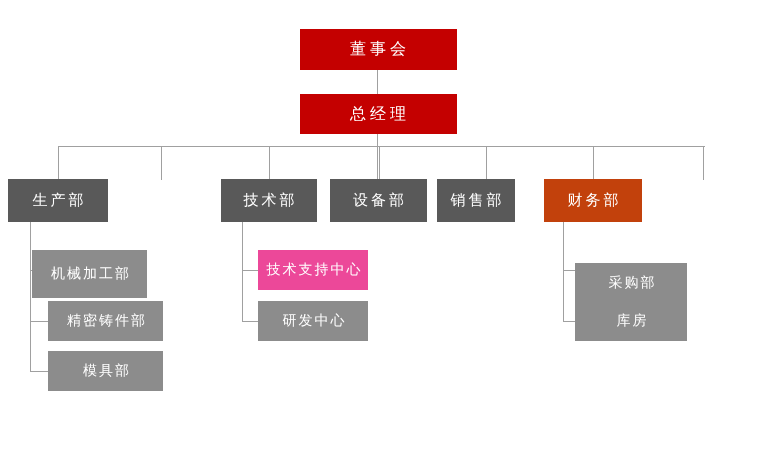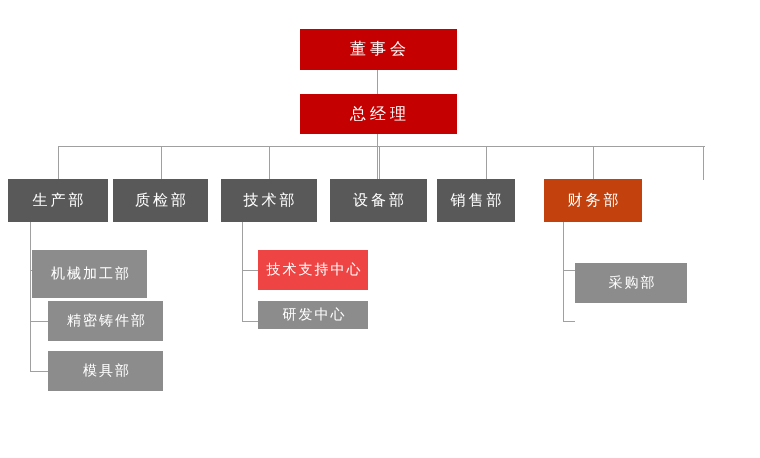--- a/index.html
+++ b/index.html
@@ -59,32 +59,32 @@
     <div class="line" style="left: 58px; top: 146px; width: 1px; height: 34px; background: rgb(160, 160, 160);"></div>
     <div class="node lvl2" style="left: 8px; top: 179px; width: 100px; height: 43px; background: rgb(89, 89, 89);">生产部</div>
     <div class="line" style="left: 30px; top: 222px; width: 1px; height: 150px; background: rgb(160, 160, 160);"></div>
     <div class="line" style="left: 30px; top: 270px; width: 18px; height: 1px; background: rgb(160, 160, 160);"></div>
     <div class="node lvl3" style="left: 32px; top: 250px; width: 115px; height: 48px; background: rgb(140, 140, 140);">机械加工部</div>
     <div class="line" style="left: 30px; top: 321px; width: 18px; height: 1px; background: rgb(160, 160, 160);"></div>
     <div class="node lvl3" style="left: 48px; top: 301px; width: 115px; height: 40px; background: rgb(140, 140, 140);">精密铸件部</div>
     <div class="line" style="left: 30px; top: 371px; width: 18px; height: 1px; background: rgb(160, 160, 160);"></div>
     <div class="node lvl3" style="left: 48px; top: 351px; width: 115px; height: 40px; background: rgb(140, 140, 140);">模具部</div>
     <div class="line" style="left: 161px; top: 146px; width: 1px; height: 34px; background: rgb(160, 160, 160);"></div>
-    <div class="node lvl2" style="left: 113px; top: 179px; width: 95px; height: 43px; background: rgb(89, 89, 89);">质检部</div>
     <div class="line" style="left: 269px; top: 146px; width: 1px; height: 34px; background: rgb(160, 160, 160);"></div>
     <div class="node lvl2" style="left: 221px; top: 179px; width: 96px; height: 43px; background: rgb(89, 89, 89);">技术部</div>
     <div class="line" style="left: 242px; top: 222px; width: 1px; height: 100px; background: rgb(160, 160, 160);"></div>
     <div class="line" style="left: 242px; top: 270px; width: 16px; height: 1px; background: rgb(160, 160, 160);"></div>
-    <div class="node lvl3" style="left: 258px; top: 250px; width: 110px; height: 40px; background: #ef4444;">技术支持中心</div>
+    <div class="node lvl3" style="left: 258px; top: 250px; width: 110px; height: 40px; background: #ec4899;">技术支持中心</div>
     <div class="line" style="left: 242px; top: 321px; width: 16px; height: 1px; background: rgb(160, 160, 160);"></div>
-    <div class="node lvl3" style="left: 258px; top: 301px; width: 110px; height: 28px; background: rgb(140, 140, 140);">研发中心</div>
+    <div class="node lvl3" style="left: 258px; top: 301px; width: 110px; height: 40px; background: rgb(140, 140, 140);">研发中心</div>
     <div class="line" style="left: 379px; top: 146px; width: 1px; height: 34px; background: rgb(160, 160, 160);"></div>
     <div class="node lvl2" style="left: 330px; top: 179px; width: 97px; height: 43px; background: rgb(89, 89, 89);">设备部</div>
     <div class="line" style="left: 486px; top: 146px; width: 1px; height: 34px; background: rgb(160, 160, 160);"></div>
     <div class="node lvl2" style="left: 437px; top: 179px; width: 78px; height: 43px; background: rgb(89, 89, 89);">销售部</div>
     <div class="line" style="left: 593px; top: 146px; width: 1px; height: 34px; background: rgb(160, 160, 160);"></div>
     <div class="node lvl2" style="left: 544px; top: 179px; width: 98px; height: 43px; background: #c2410c;">财务部</div>
     <div class="line" style="left: 563px; top: 222px; width: 1px; height: 100px; background: rgb(160, 160, 160);"></div>
     <div class="line" style="left: 563px; top: 270px; width: 12px; height: 1px; background: rgb(160, 160, 160);"></div>
     <div class="node lvl3" style="left: 575px; top: 263px; width: 112px; height: 40px; background: rgb(140, 140, 140);">采购部</div>
     <div class="line" style="left: 563px; top: 321px; width: 12px; height: 1px; background: rgb(160, 160, 160);"></div>
+    <div class="node lvl3" style="left: 575px; top: 301px; width: 112px; height: 40px; background: rgb(140, 140, 140);">库房</div>
     <div class="line" style="left: 703px; top: 146px; width: 1px; height: 34px; background: rgb(160, 160, 160);"></div>
   </div>
 
 </body></html>

